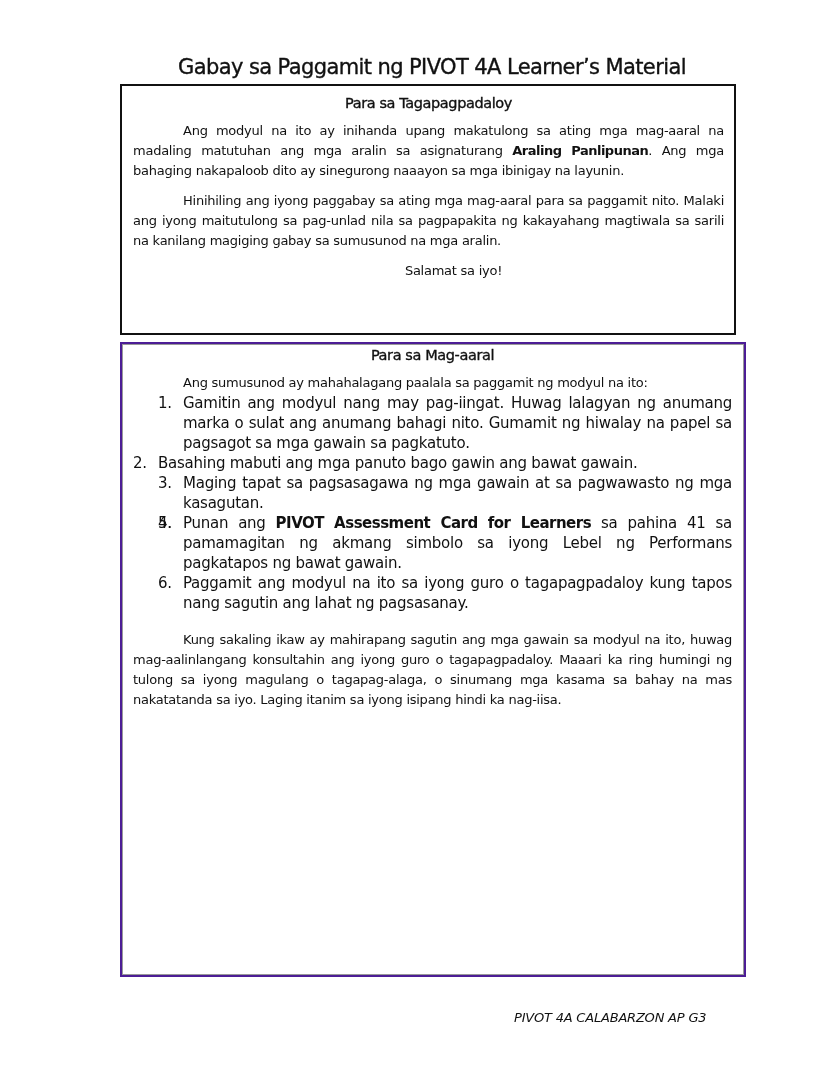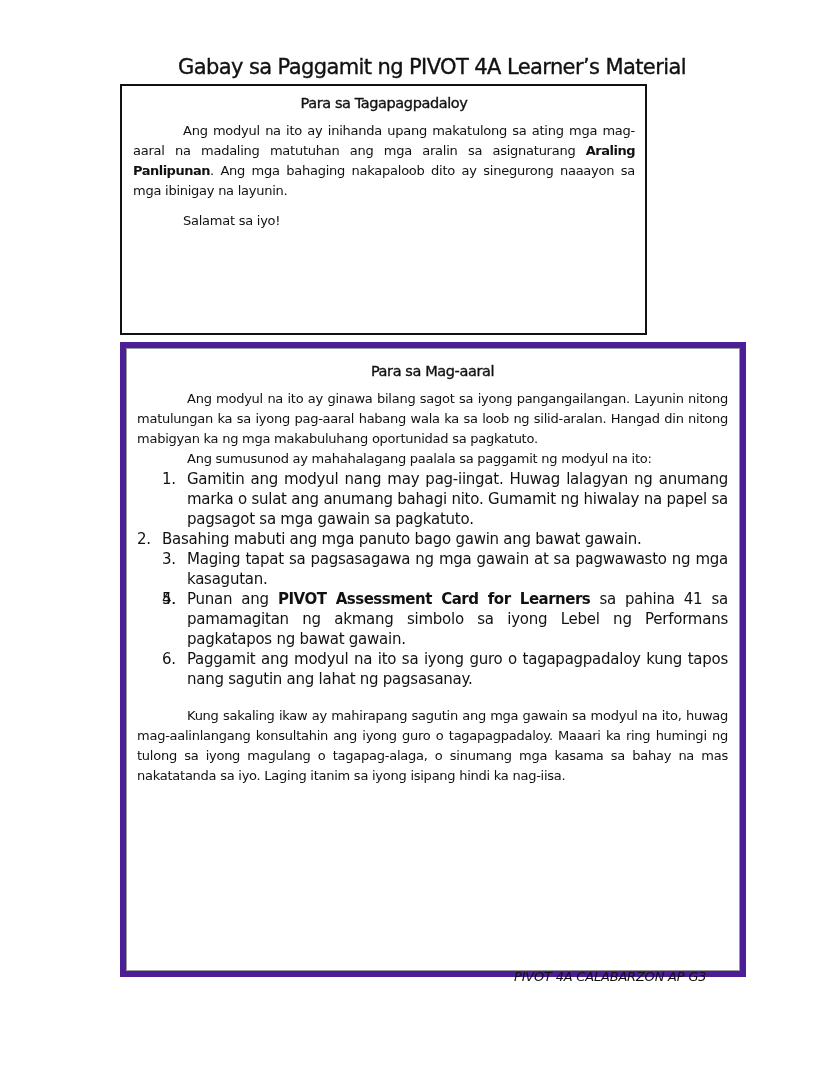--- a/index.html
+++ b/index.html
@@ -24,56 +24,56 @@
       font-size: 21px;
       font-weight: normal;
       letter-spacing: -0.6px;
       color: #111;
       margin: 0;
       -webkit-text-stroke: 0.35px #111;
     }
     .box {
       position: absolute;
       left: 120px;
-      width: 527px;
+      width: 616px;
       border: 2px solid #111;
       box-sizing: border-box;
     }
     .box-1 {
       top: 84px;
       height: 251px;
       padding: 8px 10px 0 11px;
     }
     .box-2 {
       top: 342px;
       height: 635px;
       width: 626px;
-      padding: 14px 12px 0 11px;
-      border: 6px solid #4c1d95;
+      padding: 2px 12px 0 11px;
+      border: 2px solid #4c1d95;
       box-shadow: inset 0 0 0 1px #999;
     }
     .box-heading {
       text-align: center;
       font-size: 14.5px;
       letter-spacing: -0.4px;
       -webkit-text-stroke: 0.35px #111;
       margin: 0 0 9px 0;
       line-height: 18px;
     }
     .para {
       font-size: 13px;
       line-height: 20px;
       text-align: justify;
       text-indent: 50px;
       margin: 0 0 10px 0;
       letter-spacing: -0.25px;
       word-spacing: 0px;
     }
     .para.tight { margin-bottom: 0; }
-    .para.indent-only { text-align: left; }
+    .para.indent-only { text-align: center; }
     .bold {
       font-weight: bold;
       letter-spacing: -0.5px;
     }
     ol.rules {
       list-style: none;
       margin: 0 0 17px 0;
       padding: 0;
     }
     ol.rules li {
@@ -85,42 +85,42 @@
       letter-spacing: -0.25px;
     }
     ol.rules li .num {
       position: absolute;
       left: 25px;
       top: 0;
     }
     ol.rules li.left { text-align: left; }
     .footer {
       position: absolute;
-      top: 969px;
+      top: 1010px;
       left: 514px;
       font-size: 13px;
       font-style: italic;
       letter-spacing: -0.2px;
       color: #111;
     }
   </style>
 </head>
 <body>
 
 <h1 class="page-title">Gabay sa Paggamit ng PIVOT 4A Learner’s Material</h1>
 
 <section class="box box-1">
   <div class="box-heading">Para sa Tagapagpadaloy</div>
   <p class="para"><span>Ang modyul na ito ay inihanda upang makatulong sa ating mga mag-aaral na madaling matutuhan ang mga aralin sa asignaturang </span><span class="bold">Araling Panlipunan</span><span>. Ang mga bahaging nakapaloob dito ay sinegurong naaayon sa mga ibinigay na layunin.</span></p>
+  <p class="para">Hinihiling ang iyong paggabay sa ating mga mag-aaral para sa paggamit nito. Malaki ang iyong maitutulong sa pag-unlad nila sa pagpapakita ng kakayahang magtiwala sa sarili na kanilang magiging gabay sa sumusunod na mga aralin.</p>
   <p class="para indent-only">Salamat sa iyo!</p>
 </section>
 
 <section class="box box-2">
   <div class="box-heading">Para sa Mag-aaral</div>
-  <p class="para tight">Ang modyul na ito ay ginawa bilang sagot sa iyong pangangailangan. Layunin nitong matulungan ka sa iyong pag-aaral habang wala ka sa loob ng silid-aralan. Hangad din nitong mabigyan ka ng mga makabuluhang oportunidad sa pagkatuto.</p>
   <p class="para tight">Ang sumusunod ay mahahalagang paalala sa paggamit ng modyul na ito:</p>
   <ol class="rules">
     <li><span class="num">1.</span><span>Gamitin ang modyul nang may pag-iingat. Huwag lalagyan ng anumang marka o sulat ang anumang bahagi nito. Gumamit ng hiwalay na papel sa pagsagot sa mga gawain sa pagkatuto.</span></li>
     <li class="left"><span class="num" style="left:0;">2.</span><span style="margin-left:-25px;">Basahing mabuti ang mga panuto bago gawin ang bawat gawain.</span></li>
     <li><span class="num" style="left:25px;">3.</span><span>Maging tapat sa pagsasagawa ng mga gawain at sa pagwawasto ng mga kasagutan.</span></li>
     <li><span class="num">4.</span></li>
     <li><span class="num">5.</span><span>Punan ang </span><span class="bold">PIVOT Assessment Card for Learners</span><span> sa pahina 41 sa pamamagitan ng akmang simbolo sa iyong Lebel ng Performans pagkatapos ng bawat gawain.</span></li>
     <li><span class="num">6.</span><span>Paggamit ang modyul na ito sa iyong guro o tagapagpadaloy kung tapos nang sagutin ang lahat ng pagsasanay.</span></li>
   </ol>
   <p class="para">Kung sakaling ikaw ay mahirapang sagutin ang mga gawain sa modyul na ito, huwag mag-aalinlangang konsultahin ang iyong guro o tagapagpadaloy. Maaari ka ring humingi ng tulong sa iyong magulang o tagapag-alaga, o sinumang mga kasama sa bahay na mas nakatatanda sa iyo. Laging itanim sa iyong isipang hindi ka nag-iisa.</p>

